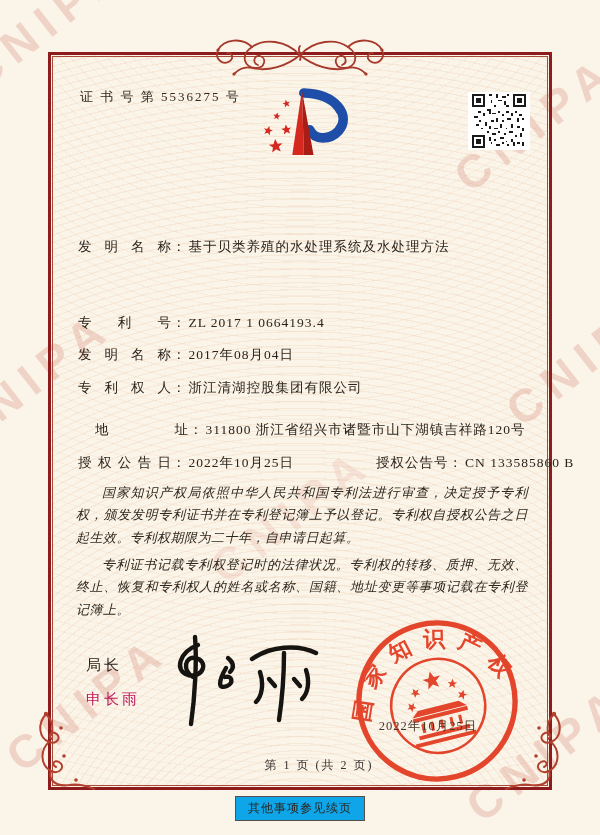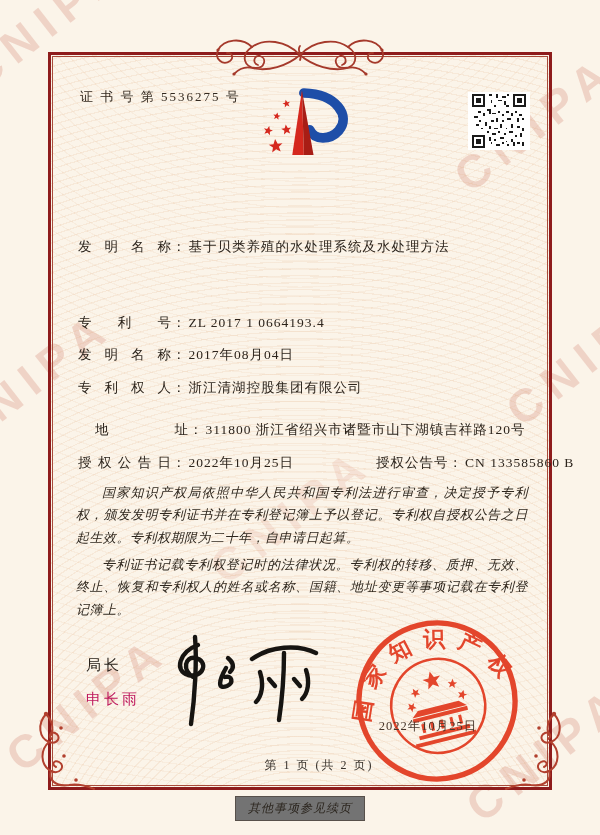--- a/index.html
+++ b/index.html
@@ -30,22 +30,22 @@
   .paras{position:absolute;left:76px;top:482px;width:452px;font-size:13px;line-height:1.72;
          font-style:italic;text-align:justify;color:#2e261d;letter-spacing:.5px;}
   .paras p{margin:0 0 5px 0;text-indent:2em;}
   .signtitle{position:absolute;left:86px;top:656px;font-size:15px;letter-spacing:3px;color:#241d16;text-align:right;}
   .signname{position:absolute;left:86px;top:690px;font-size:15px;letter-spacing:3px;color:#be185d;}
   .signature{position:absolute;left:158px;top:630px;width:176px;height:102px;}
   .seal{position:absolute;left:350px;top:614px;width:174px;height:174px;opacity:.95;}
   .pageno{position:absolute;left:0;top:757px;width:100%;text-align:center;font-size:12px;
           letter-spacing:2px;color:#36302a;padding-left:19px;}
   .contnote{position:absolute;left:50%;top:796px;transform:translateX(-50%);
-            background:#737373;border:1px solid #57504a;padding:3px 12px;font-size:12px;
-            font-style:italic;letter-spacing:1px;color:#2c261f;z-index:3;white-space:nowrap;}
+            background:#0ea5e9;border:1px solid #57504a;padding:3px 12px;font-size:12px;
+            letter-spacing:1px;color:#2c261f;z-index:3;white-space:nowrap;}
   .ornament-top{position:absolute;left:204px;top:30px;width:192px;height:50px;z-index:2;}
   .corner{position:absolute;width:62px;height:80px;z-index:2;}
   .corner.bl{left:34px;top:710px;}
   .corner.br{left:504px;top:710px;transform:scaleX(-1);}
 </style>
 </head>
 <body>
 
 <div class="page">
 

